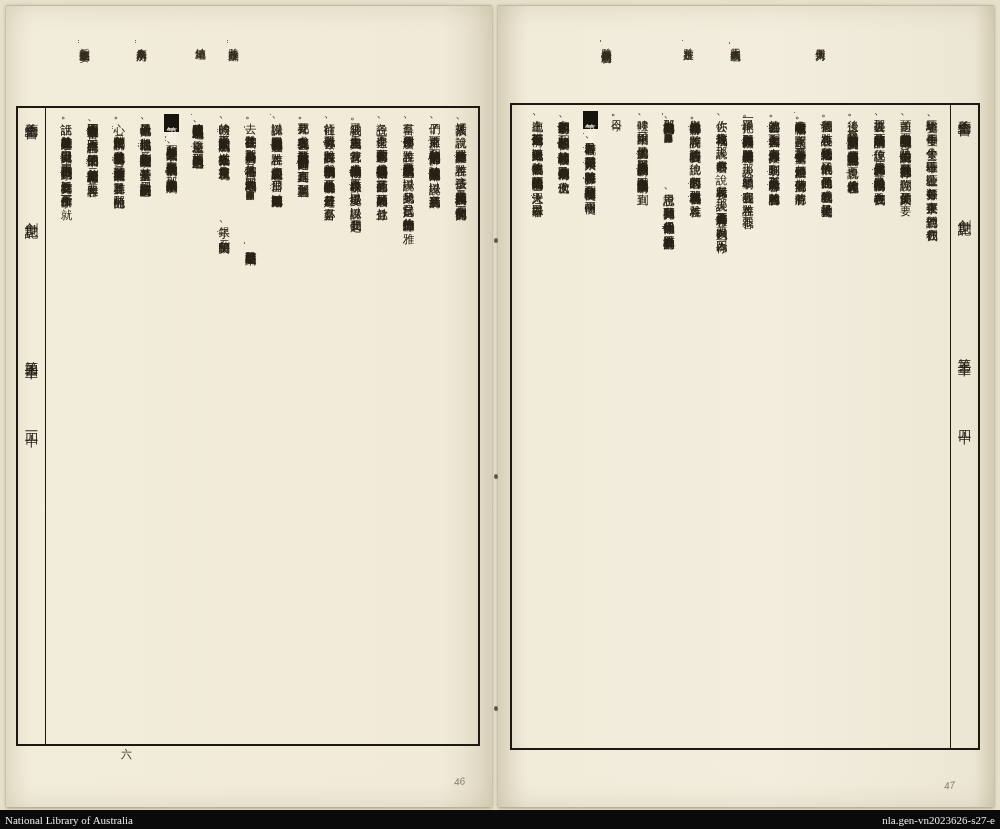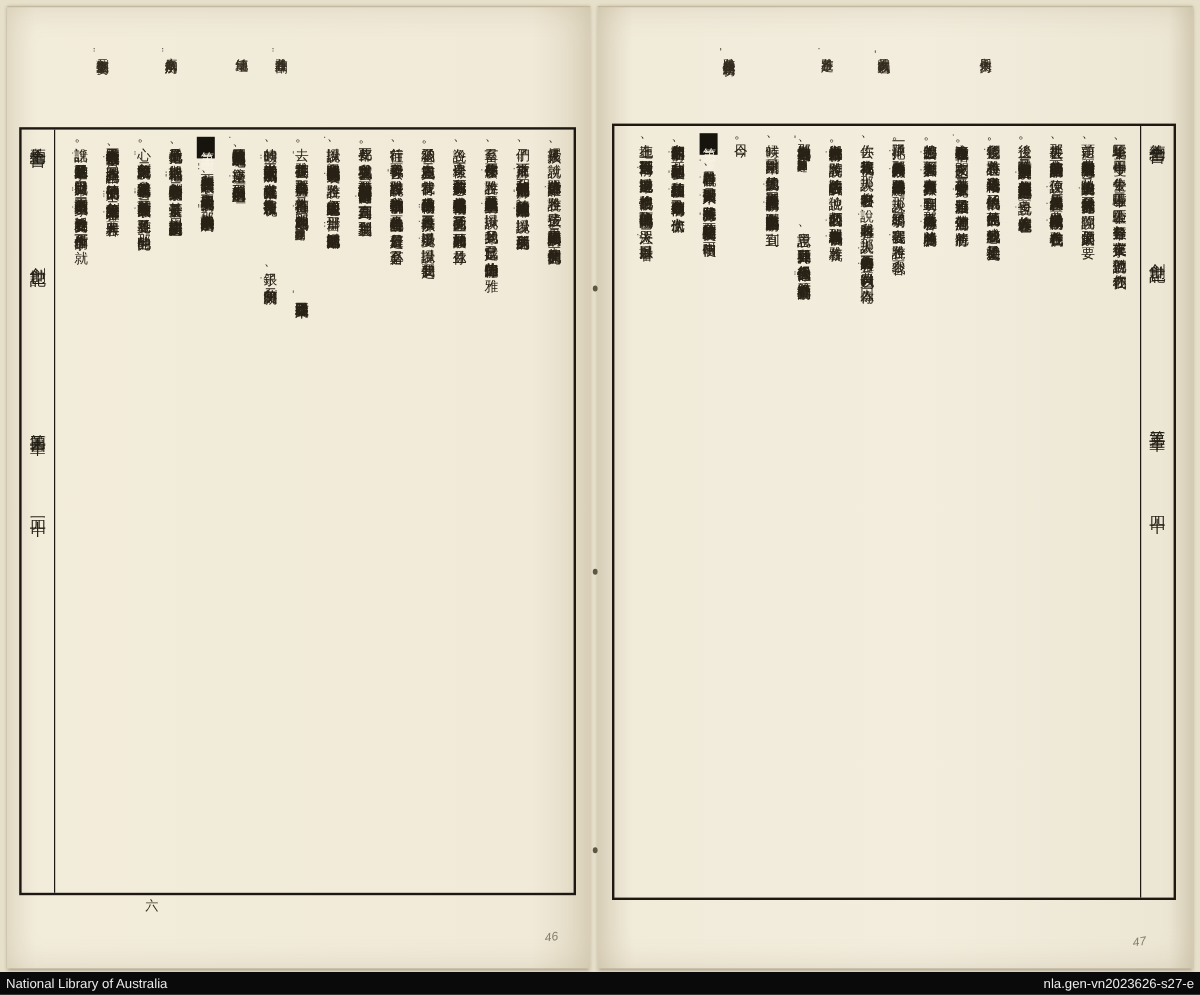--- a/index.html
+++ b/index.html
@@ -53,21 +53,21 @@
   .page.left  .mn-2{left:129px}.page.left  .mn-3{left:72px}
 
   .foliomark{position:absolute;left:115px;top:741px;font-size:11px;color:#3a3223;}
   .pencil{position:absolute;font-family:"Liberation Sans",sans-serif;font-size:10px;
           font-style:italic;color:#85806f;transform:rotate(-8deg);}
   .page.right .pencil{left:446px;top:774px;}
   .page.left  .pencil{left:448px;top:770px;}
 
   .bar{position:absolute;left:0;right:0;bottom:0;height:19px;background:#0a0a0a;
        display:flex;justify-content:space-between;align-items:center;padding:0 5px;
-       font-family:Liberation Sans, sans-serif;font-size:11px;color:#e9e9e9;}
+       font-family:Liberation Serif, serif;font-size:11px;color:#e9e9e9;}
 </style>
 </head>
 <body>
 
 <div class="scan">
 
   <div class="page left">
     <div class="frame">
       <div class="titlecol">
         <span class="tc-book">舊約全書</span><span class="tc-sec">創世記</span><span class="tc-ch">第三十四章</span><span class="tc-folio">四十一</span>

